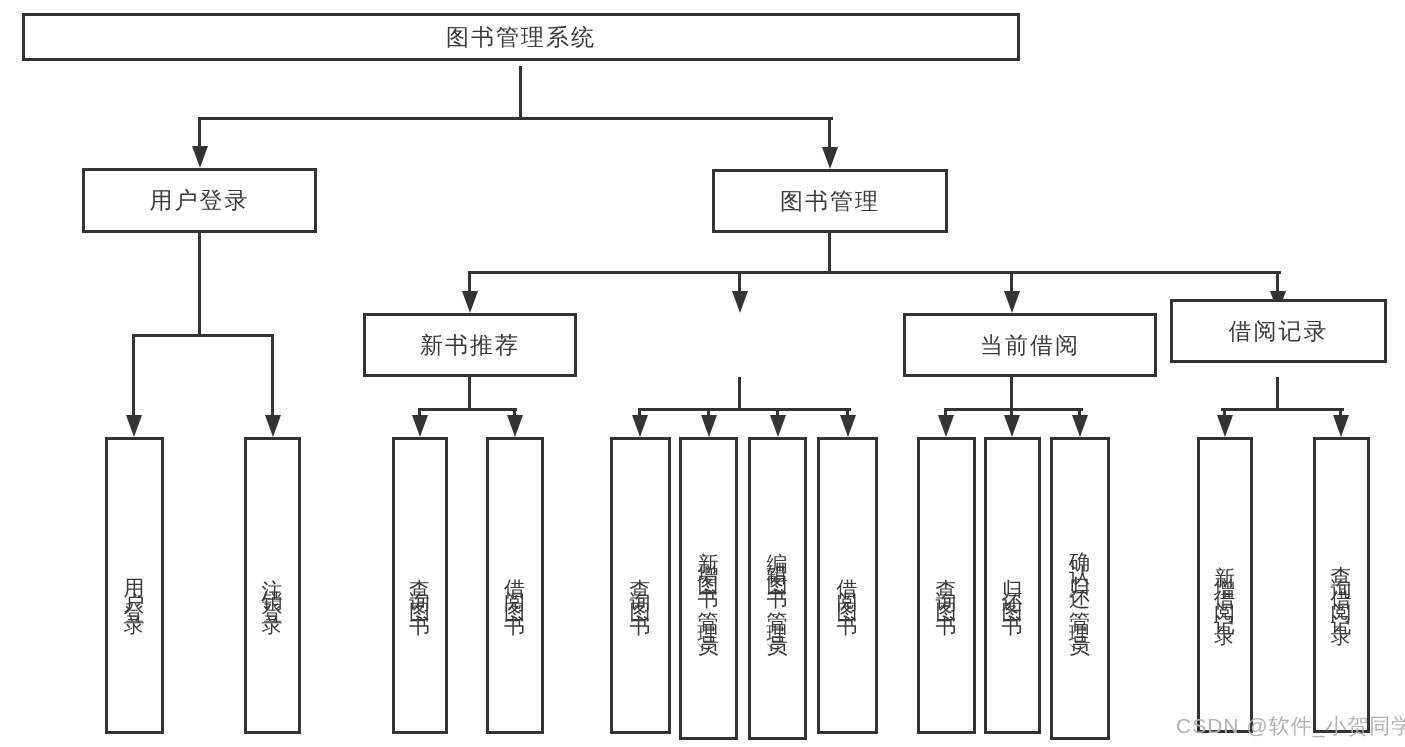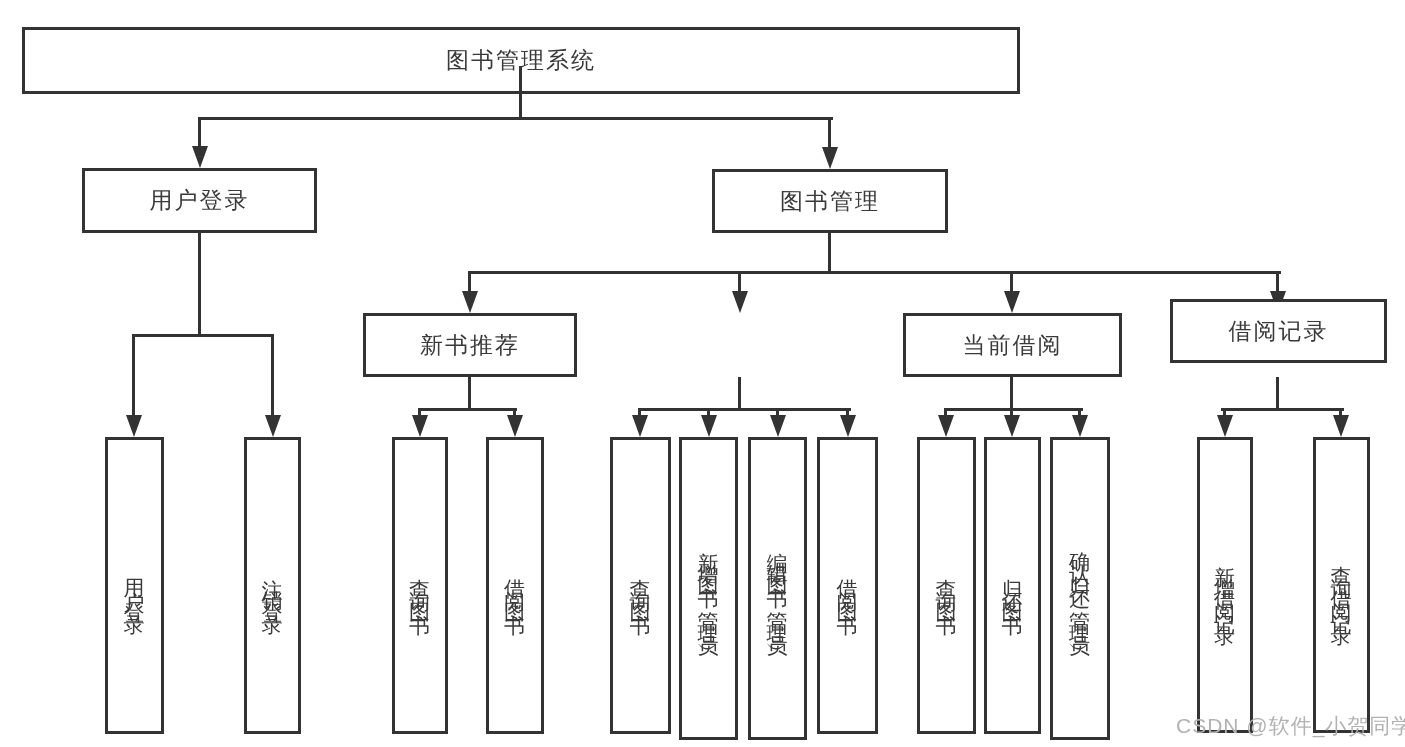--- a/index.html
+++ b/index.html
@@ -54,21 +54,21 @@
     letter-spacing: 1px;
     white-space: nowrap;
     z-index: 5;
   }
 </style>
 </head>
 <body>
 
 <div class="canvas">
 
-  <div class="box h" style="left:22px;top:27px;width:998px;height:67px">
+  <div class="box h" style="left:22px;top:13px;width:998px;height:48px">
     <span>图书管理系统</span>
   </div>
 
   <div class="vline" style="left:519px;top:66px;width:3px;height:54px"></div>
   <div class="hline" style="left:198px;top:117px;width:635px;height:3px"></div>
   <div class="vline" style="left:198px;top:117px;width:3px;height:29px"></div>
   <div class="arrow" style="left:192px;top:146px"></div>
   <div class="vline" style="left:828px;top:117px;width:3px;height:30px"></div>
   <div class="arrow" style="left:822px;top:147px"></div>
 
@@ -93,21 +93,21 @@
   <div class="vline" style="left:738px;top:271px;width:3px;height:20px"></div>
   <div class="arrow" style="left:732px;top:291px"></div>
   <div class="vline" style="left:1010px;top:271px;width:3px;height:20px"></div>
   <div class="arrow" style="left:1004px;top:291px"></div>
   <div class="vline" style="left:1276px;top:271px;width:3px;height:20px"></div>
   <div class="arrow" style="left:1270px;top:291px"></div>
 
   <div class="box h" style="left:363px;top:313px;width:214px;height:64px">
     <span>新书推荐</span>
   </div>
-  <div class="box h" style="left:903px;top:313px;width:219px;height:64px">
+  <div class="box h" style="left:903px;top:313px;width:254px;height:64px">
     <span>当前借阅</span>
   </div>
   <div class="box h" style="left:1170px;top:299px;width:217px;height:64px">
     <span>借阅记录</span>
   </div>
 
   <div class="vline" style="left:468px;top:377px;width:3px;height:34px"></div>
   <div class="hline" style="left:418px;top:408px;width:99px;height:3px"></div>
   <div class="vline" style="left:418px;top:408px;width:3px;height:8px"></div>
   <div class="arrow" style="left:412px;top:415px"></div>

